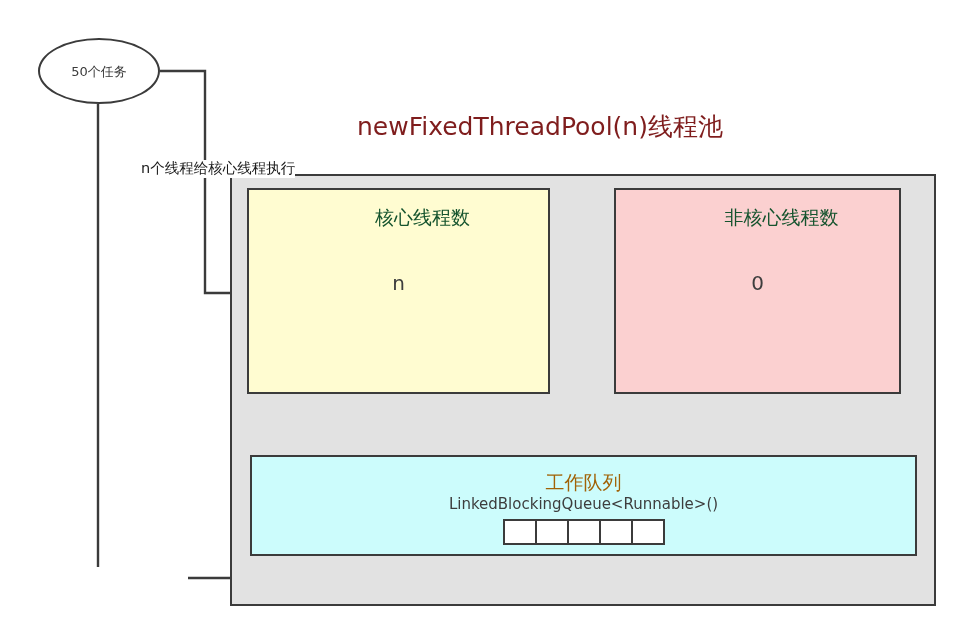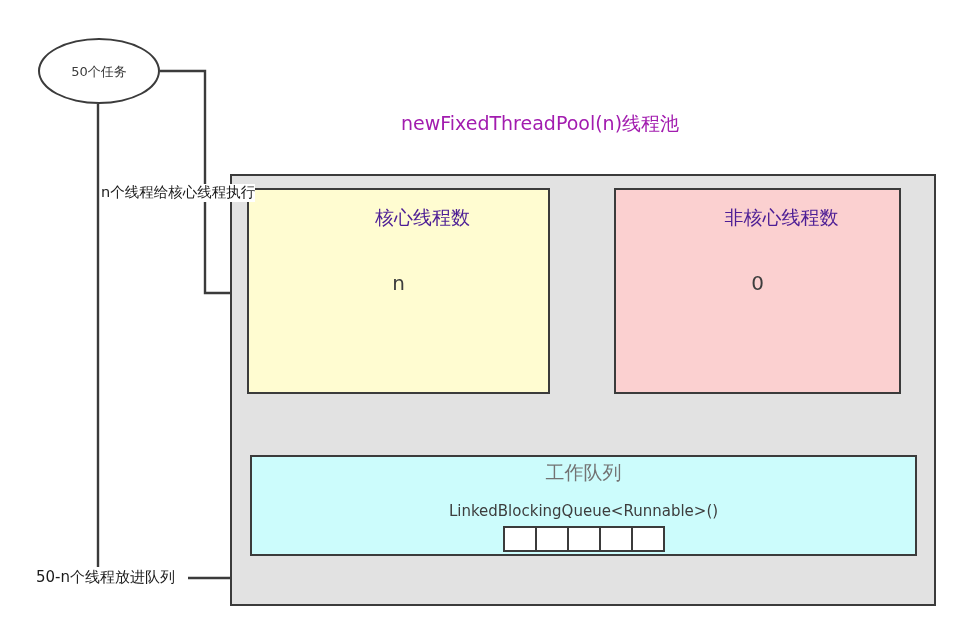--- a/index.html
+++ b/index.html
@@ -50,22 +50,22 @@
     color: #3b3b3b;
     line-height: 1;
   }
   
   .pool-title {
     position: absolute;
     left: 330px;
     top: 112px;
     width: 420px;
     text-align: center;
-    font-size: 19px;
-    color: #a21caf;
+    font-size: 25px;
+    color: #7f1d1d;
     line-height: 1.2;
     white-space: nowrap;
   }
   
   .pool-panel {
     position: absolute;
     left: 230px;
     top: 174px;
     width: 706px;
     height: 432px;
@@ -92,21 +92,21 @@
   .noncore-box {
     left: 614px;
     top: 188px;
     width: 287px;
     height: 206px;
     background: #fbd0d0;
   }
   .thread-box .box-title {
     margin-top: 16px;
     font-size: 19px;
-    color: #4c1d95;
+    color: #14532d;
     line-height: 1.2;
     margin-left: 48px;
   }
   .thread-box .box-value {
     margin-top: 42px;
     font-size: 20px;
     color: #3d3d3d;
     line-height: 1.2;
   }
   
@@ -117,27 +117,27 @@
     width: 667px;
     height: 101px;
     background: #ccfcfc;
     border: 2px solid #3b3b3b;
     box-sizing: border-box;
     display: flex;
     flex-direction: column;
     align-items: center;
   }
   .queue-box .q-title {
-    margin-top: 5px;
+    margin-top: 15px;
     font-size: 19px;
-    color: #737373;
+    color: #a16207;
     line-height: 1.15;
   }
   .queue-box .q-sub {
-    margin-top: 19px;
+    margin-top: 2px;
     font-size: 15px;
     color: #3d3d3d;
     line-height: 1.15;
     letter-spacing: 0px;
   }
   .queue-cells {
     margin-top: 6px;
     display: flex;
   }
   .queue-cells .cell {
@@ -154,21 +154,22 @@
     position: absolute;
     background: #ffffff;
     font-size: 14.5px;
     color: #1a1a1a;
     line-height: 1.1;
     white-space: nowrap;
     padding: 1px 0;
   }
   .label-core {
     left: 101px;
-    top: 184px;
+    top: 160px;
+    padding-left: 40px;
   }
   .label-queue {
     left: 36px;
     top: 568px;
     font-size: 15px;
   }
 </style>
 </head>
 <body>
 
@@ -212,15 +213,14 @@
     <div class="queue-cells">
       <div class="cell"></div>
       <div class="cell"></div>
       <div class="cell"></div>
       <div class="cell"></div>
       <div class="cell"></div>
     </div>
   </div>
 
   <div class="edge-label label-core">n个线程给核心线程执行</div>
-  <div class="edge-label label-queue">50-n个线程放进队列</div>
 
 </div>
 
 </body></html>

